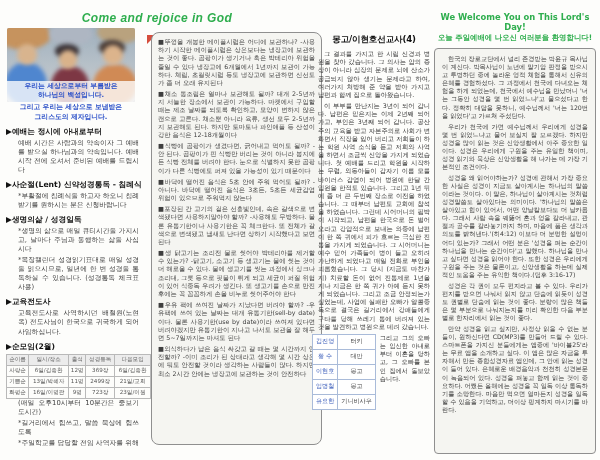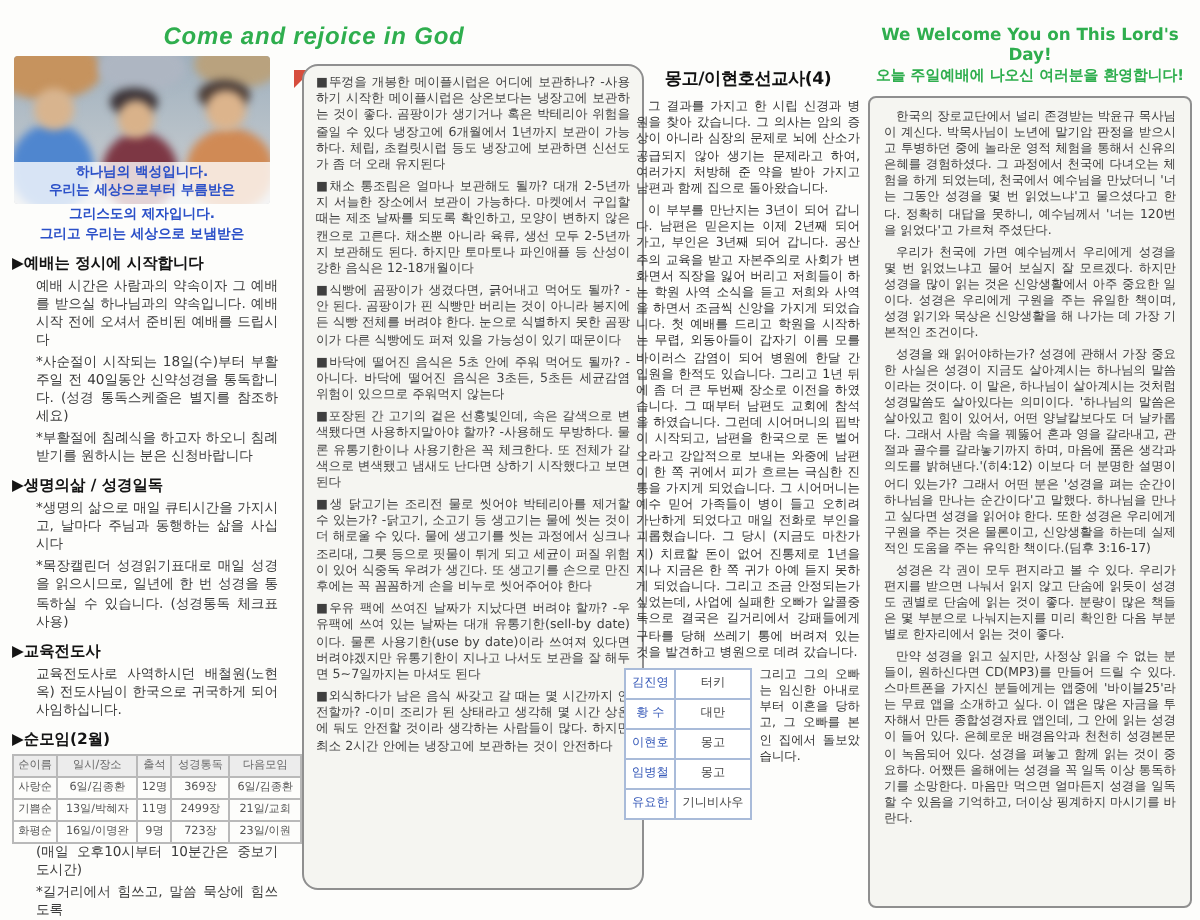--- a/index.html
+++ b/index.html
@@ -68,36 +68,36 @@
       <div class="fig" style="left:90px;top:-8px;width:44px;height:24px;background:#b9a27e;"></div>
       <div class="fig" style="left:-2px;top:34px;width:42px;height:44px;background:#4f86cf;"></div>
       <div class="fig" style="left:10px;top:16px;width:20px;height:21px;background:#d8b48e;"></div>
       <div class="fig" style="left:48px;top:16px;width:24px;height:14px;background:#3a3236;"></div>
       <div class="fig" style="left:44px;top:38px;width:38px;height:40px;background:#7d3744;"></div>
       <div class="fig" style="left:52px;top:22px;width:18px;height:19px;background:#d9b28a;"></div>
       <div class="fig" style="left:92px;top:12px;width:26px;height:15px;background:#4a3b34;"></div>
       <div class="fig" style="left:86px;top:36px;width:44px;height:42px;background:#d08a55;"></div>
       <div class="fig" style="left:96px;top:17px;width:20px;height:20px;background:#dcb48c;"></div>
       <div class="photo-cap">
+        <div>우리는 세상으로부터 부름받은</div>
         <div>하나님의 백성입니다.</div>
-        <div>우리는 세상으로부터 부름받은</div>
       </div>
     </div>
     <div class="photo-cap2">
+      <div>그리고 우리는 세상으로 보냄받은</div>
       <div>그리스도의 제자입니다.</div>
-      <div>그리고 우리는 세상으로 보냄받은</div>
-    </div>
-
-    <div class="sec">
-      <div class="sec-title">▶예배는 정시에 시작합니다</div>
+    </div>
+
+    <div class="sec">
+      <div class="sec-title">▶예배는 정시에 아내로부터</div>
       <p class="sec-p">예배 시간은 사람과의 약속이자 그 예배를 받으실 하나님과의 약속입니다. 예배 시작 전에 오셔서 준비된 예배를 드립시다</p>
     </div>
 
     <div class="sec">
-      <p class="sec-p">*사순절이 시작되는 18일(수)부터 부활주일 전 40일동안 신약성경을 통독합니다. (성경 통독스케줄은 별지를 참조하세요)</p>
+      <div class="sec-title">▶사순절(Lent) 신약성경통독 - 침례식</div>
       <p class="sec-p">*부활절에 침례식을 하고자 하오니 침례 받기를 원하시는 분은 신청바랍니다</p>
     </div>
 
     <div class="sec">
       <div class="sec-title">▶생명의삶 / 성경일독</div>
       <p class="sec-p">*생명의 삶으로 매일 큐티시간을 가지시고, 날마다 주님과 동행하는 삶을 사십시다</p>
       <p class="sec-p">*목장캘린더 성경읽기표대로 매일 성경을 읽으시므로, 일년에 한 번 성경을 통독하실 수 있습니다. (성경통독 체크표 사용)</p>
     </div>
 
     <div class="sec">

